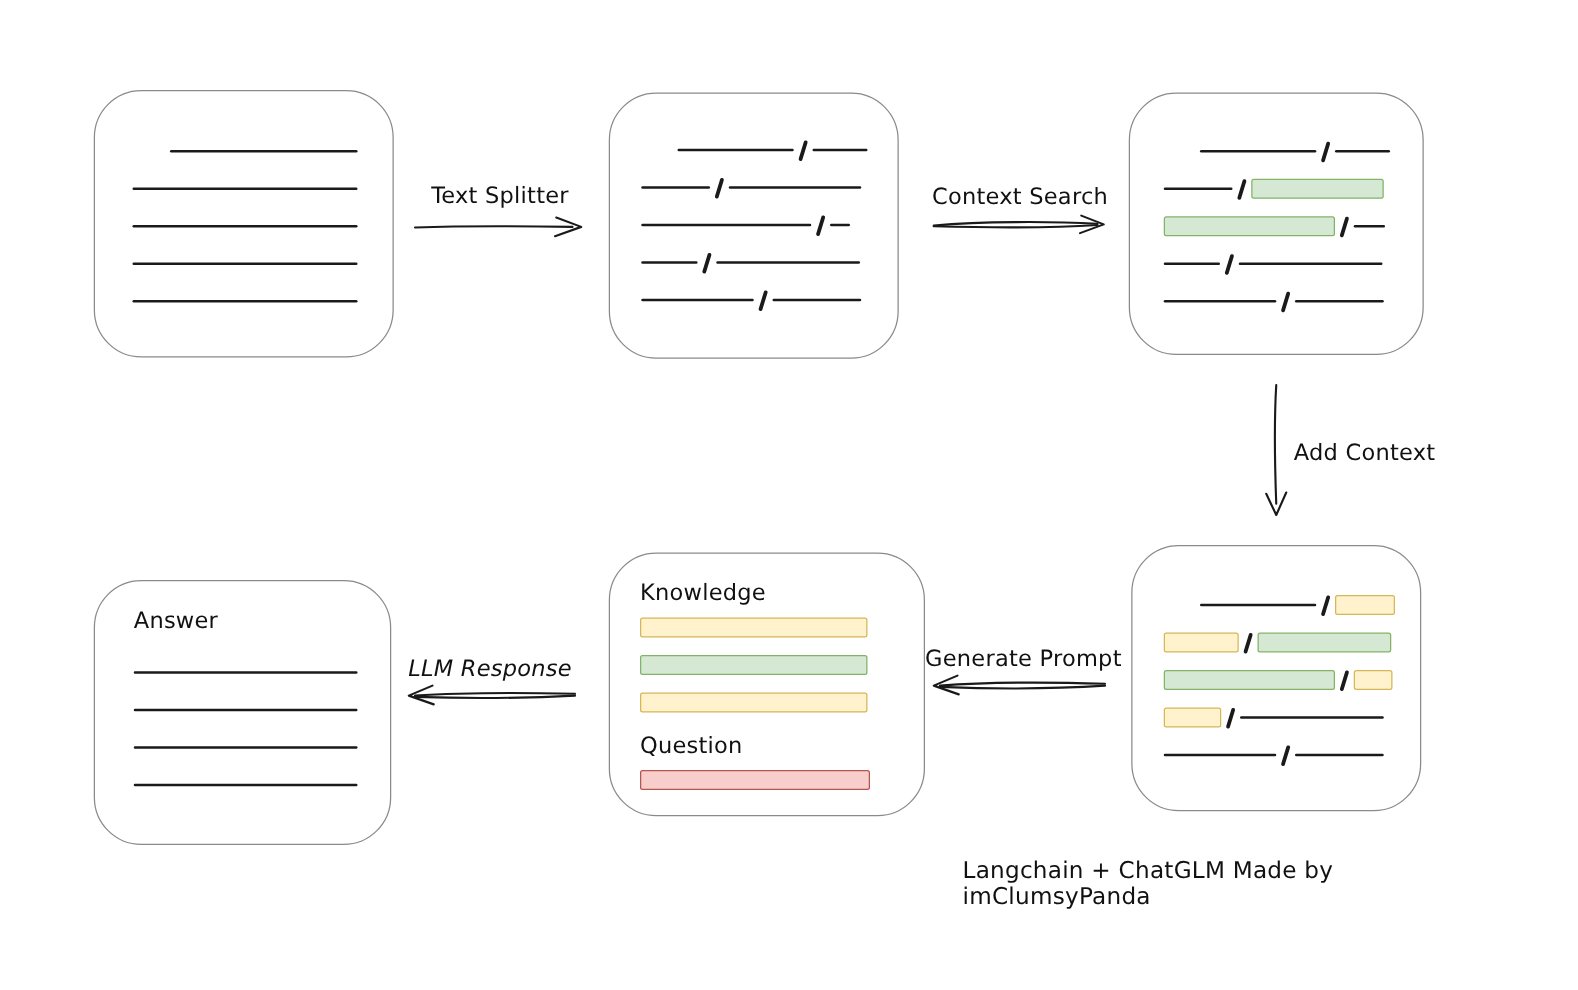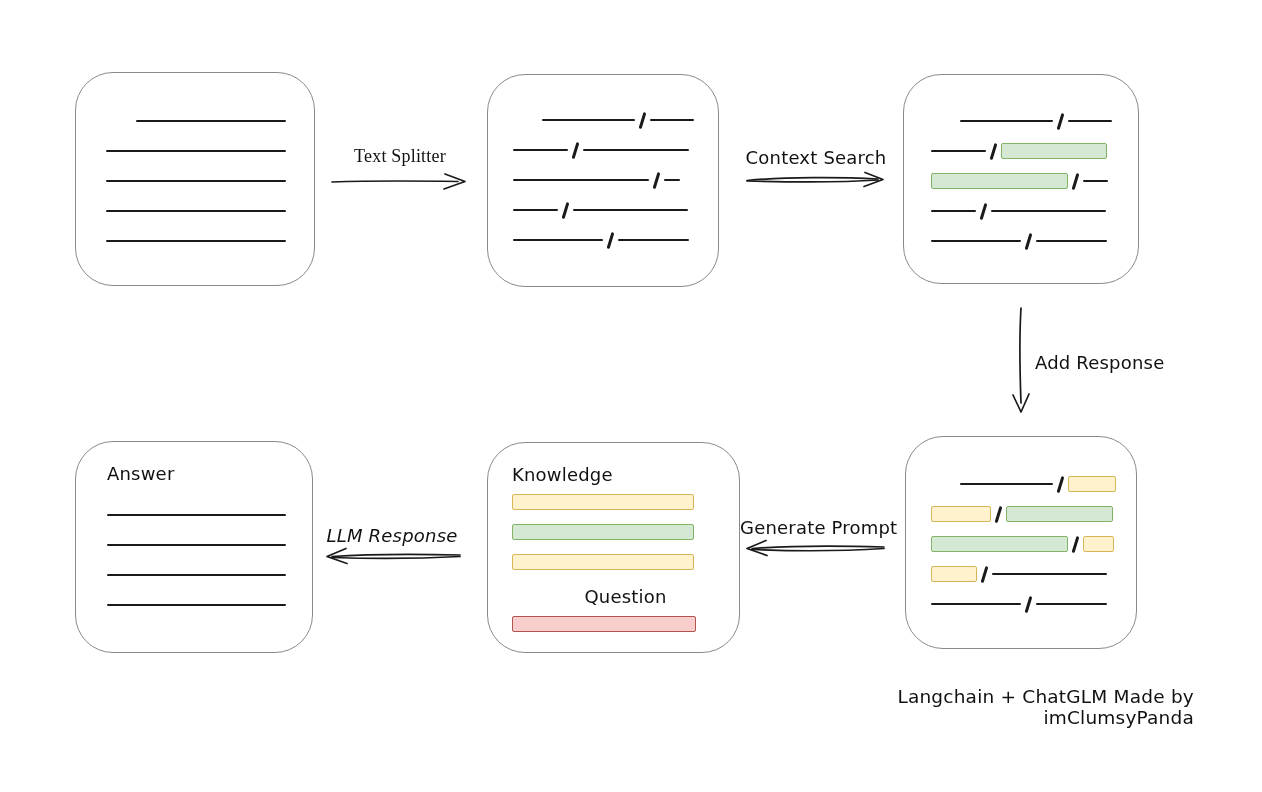--- a/index.html
+++ b/index.html
@@ -9,41 +9,41 @@
   }
   #canvas{position:absolute;left:0;top:0;width:1262px;height:792px;}
 
   
   .box{position:absolute;border:1px solid #8a8a8a;border-radius:38px;background:#fff;box-sizing:border-box;}
   #box-doc    {left:75px; top:72px; width:240px;height:214px;padding:33px 0 0 30px;}
   #box-chunks {left:487px;top:74px; width:232px;height:213px;padding:30px 0 0 25px;}
   #box-vector {left:903px;top:74px; width:236px;height:210px;padding:31px 0 0 27px;}
   #box-context{left:905px;top:436px;width:232px;height:213px;padding:32px 0 0 25px;}
   #box-prompt {left:487px;top:442px;width:253px;height:211px;padding:20px 0 0 24px;}
-  #box-answer {left:75px; top:441px;width:238px;height:212px;padding:20px 0 15px 31px;}
+  #box-answer {left:75px; top:464px;width:238px;height:212px;padding:20px 0 15px 31px;}
 
   
   .seg-row{height:30px;display:flex;align-items:center;}
   .seg{flex:0 0 auto;}
   .seg-line{height:2px;background:#1a1a1a;border-radius:1px;}
   .seg-gap{height:2px;}
   .seg-slash{width:2.5px;height:17px;background:#1a1a1a;border-radius:1.5px;transform:rotate(17deg);margin:0 6px;}
   .seg-green,.seg-yellow,.seg-red{height:16px;border:1.5px solid;border-radius:2px;box-sizing:border-box;}
 
   .box-title{font-size:18px;line-height:24px;letter-spacing:.2px;}
-  #box-prompt .q-title{margin-top:8px;text-align:center;}
+  #box-prompt .q-title{margin-top:8px;}
   #box-answer .rows{margin-top:14px;}
 
   
   .arrow-svg{position:absolute;overflow:visible;}
   .arrow-svg path, .arrow-svg polyline{fill:none;stroke:#1a1a1a;stroke-width:1.7;stroke-linecap:round;stroke-linejoin:round;}
   .arrow-label{position:absolute;font-size:18px;letter-spacing:.2px;white-space:nowrap;color:#111;}
   .centered{text-align:center;}
 
-  .caption{position:absolute;left:770px;top:686px;width:424px;text-align:right;font-size:18.5px;letter-spacing:.2px;}
+  .caption{position:absolute;left:770px;top:686px;width:424px;text-align:left;font-size:18.5px;letter-spacing:.2px;}
 </style>
 </head>
 <body>
 
 <div id="canvas">
 
   <div class="box" id="box-doc">
     <div class="rows">
         <div class="seg-row">
           <div class="seg seg-gap" style="width: 30px;"></div>
@@ -189,38 +189,38 @@
         </div>
         <div class="seg-row">
           <div class="seg seg-line" style="width: 179px;"></div>
         </div>
         <div class="seg-row">
           <div class="seg seg-line" style="width: 179px;"></div>
         </div>
       </div>
   </div>
 
-  <div class="arrow-label centered" style="left:330px;top:146px;width:140px;font-family:Liberation Serif, serif;">Text Splitter</div>
+  <div class="arrow-label centered" style="left:330px;top:146px;width:140px;">Text Splitter</div>
   <svg class="arrow-svg" style="left:330px;top:170px;" width="140" height="22" viewBox="0 0 140 22">
     <path d="M2,12 C45,10.5 95,11 128,11.5"></path>
     <polyline points="115,4 135,11.5 114,19"></polyline>
   </svg>
 
   <div class="arrow-label centered" style="left:745px;top:147px;width:142px;">Context Search</div>
   <svg class="arrow-svg" style="left:745px;top:168px;" width="142" height="22" viewBox="0 0 142 22">
     <path d="M2,12.5 C40,9 95,9 133,11"></path>
     <path d="M133,12 C95,14.5 40,14 2,13"></path>
     <polyline points="120,4.5 138,11.5 119,18.5"></polyline>
   </svg>
 
   <svg class="arrow-svg" style="left:1008px;top:306px;" width="26" height="112" viewBox="0 0 26 112">
     <path d="M13,2 C11,35 12,70 13,97"></path>
     <polyline points="5,89 13,106 21,88"></polyline>
   </svg>
-  <div class="arrow-label" style="left:1035px;top:352px;">Add Response</div>
+  <div class="arrow-label" style="left:1035px;top:352px;">Add Context</div>
 
   <div class="arrow-label centered" style="left:740px;top:517px;width:146px;">Generate Prompt</div>
   <svg class="arrow-svg" style="left:740px;top:538px;" width="146" height="20" viewBox="0 0 146 20">
     <path d="M144,9 C95,7.5 45,8 12,10.5"></path>
     <path d="M12,11.5 C60,13.5 105,13 144,10.5"></path>
     <polyline points="26,2.5 7,10.5 27,17.5"></polyline>
   </svg>
 
   <div class="arrow-label centered" style="left:322px;top:525px;width:140px;font-style:italic;">LLM Response</div>
   <svg class="arrow-svg" style="left:322px;top:546px;" width="140" height="20" viewBox="0 0 140 20">

